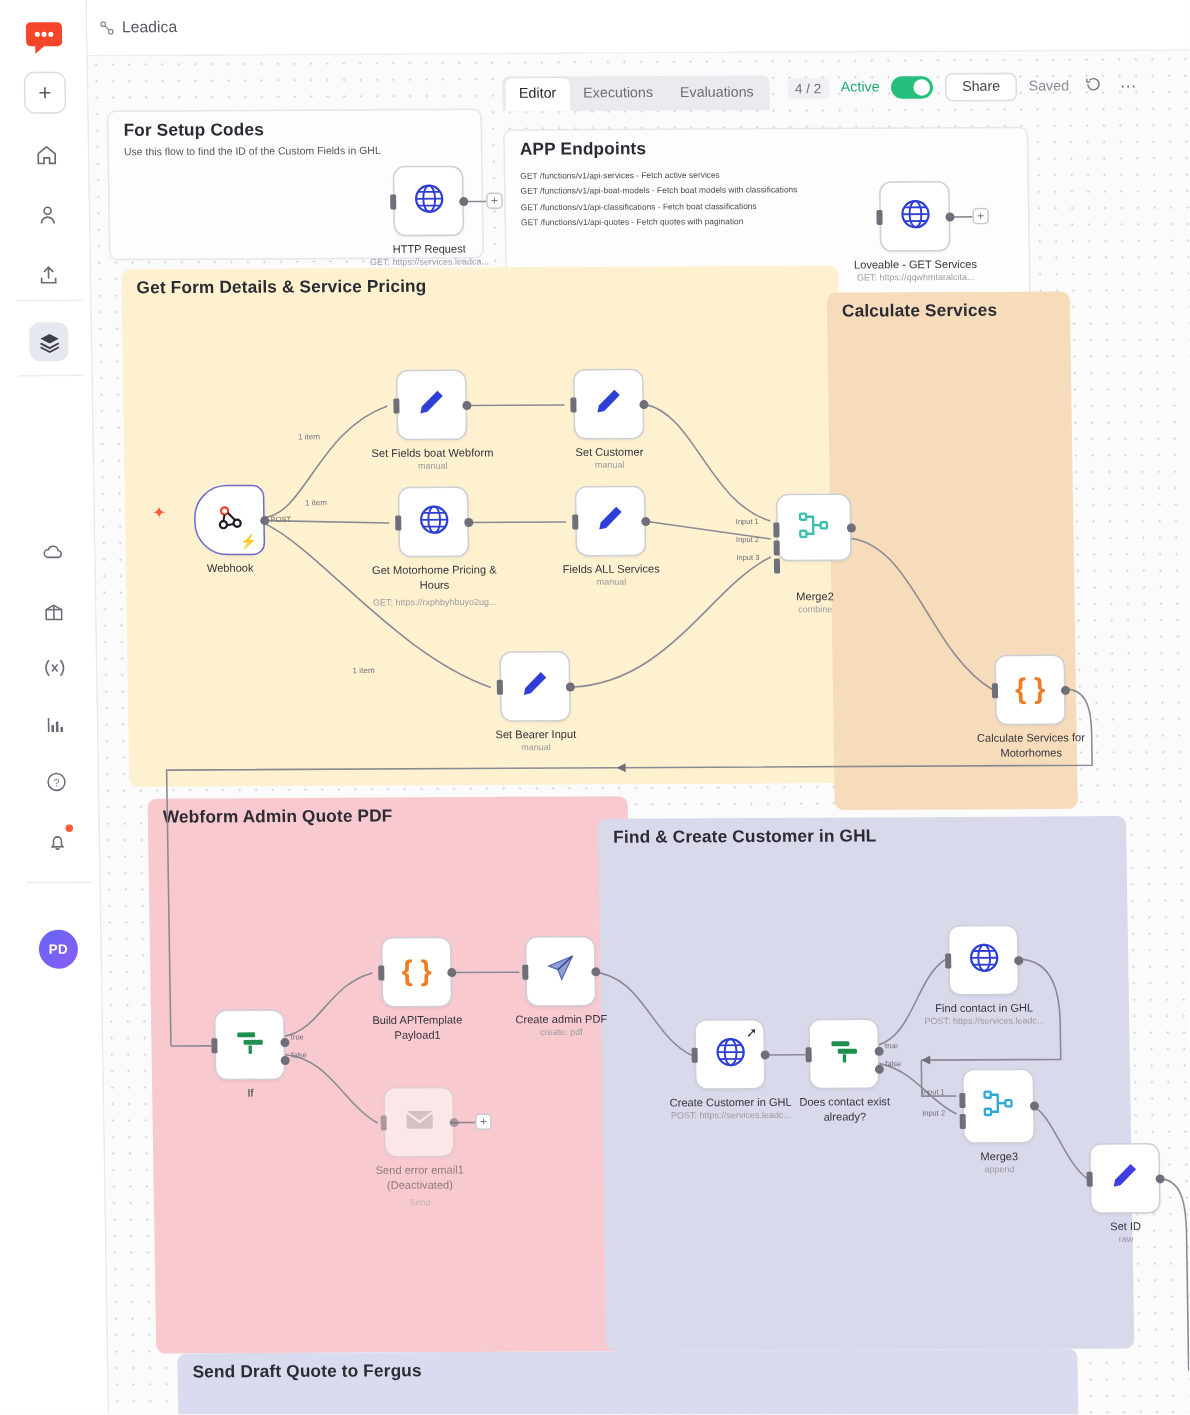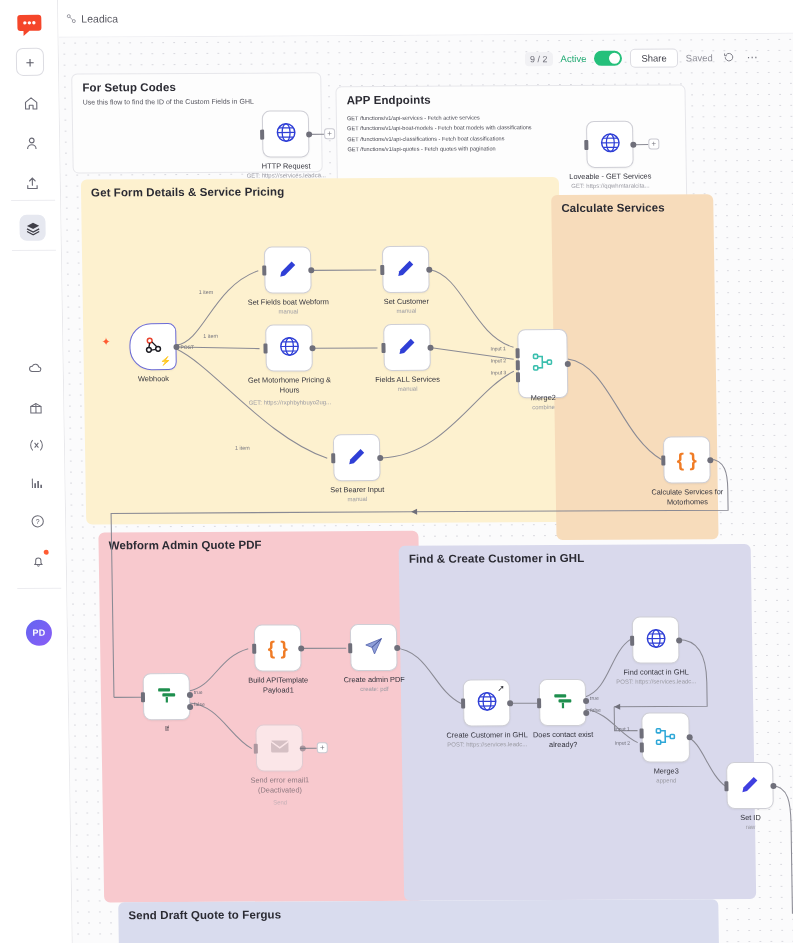--- a/index.html
+++ b/index.html
@@ -569,21 +569,21 @@
         <svg width="21" height="21" viewBox="0 0 24 24">
               <path d="M16.5 3.4 l4.1 4.1 l-12 12 l-5.3 1.2 l1.2 -5.3 z" fill="#2f3fd6"></path>
             </svg>
       </span>
       <span class="port inp"></span>
       <span class="port out"></span>
       <div class="node-label">Set Bearer Input</div>
       <div class="node-sub" style="top:61px">manual</div>
     </div>
 
-    <div class="node" style="left:454px; top:294px; width:50px; height:69px">
+    <div class="node" style="left:454px; top:294px; width:50px; height:45px">
       <span class="glyph">
         <svg width="22" height="22" viewBox="0 0 24 24" fill="none" stroke="#3bbfae" stroke-width="1.7">
           <rect x="2" y="3.5" width="4.5" height="4.5" rx="1"></rect>
           <rect x="2" y="16" width="4.5" height="4.5" rx="1"></rect>
           <rect x="17" y="9.8" width="4.5" height="4.5" rx="1"></rect>
           <path d="M6.5 5.8 h5 v6.2 h5.5 M6.5 18.2 h5 v-6.2"></path>
         </svg>
       </span>
       <span class="port inp" style="top:18px; margin-top:0"></span>
       <span class="port inp" style="top:30px; margin-top:0"></span>
@@ -721,23 +721,28 @@
         <svg width="21" height="21" viewBox="0 0 24 24">
               <path d="M16.5 3.4 l4.1 4.1 l-12 12 l-5.3 1.2 l1.2 -5.3 z" fill="#3f3fe0"></path>
             </svg>
       </span>
       <span class="port inp"></span>
       <span class="port out"></span>
       <div class="node-label">Set ID</div>
       <div class="node-sub" style="top:61px">raw</div>
     </div>
 
+    <div class="tabstrip">
+      <div class="tab active">Editor</div>
+      <div class="tab">Executions</div>
+      <div class="tab">Evaluations</div>
+    </div>
 
     <div class="toolbar-right">
-      <span class="pill-count">9 / 2</span>
+      <span class="pill-count">4 / 2</span>
       <span class="active-label">Active</span>
       <span class="toggle">
             <span class="knob"></span>
           </span>
       <span class="btn-share">Share</span>
       <span class="saved-text">Saved</span>
       <span class="icon-btn">
         <svg width="12" height="12" viewBox="0 0 16 16">
               <path d="M3 8 a5 5 0 1 0 1.5 -3.6" fill="none" stroke="#73737d" stroke-width="1.2"></path>
               <path d="M2.2 3 V6 H5.2" fill="none" stroke="#73737d" stroke-width="1.2"></path>

